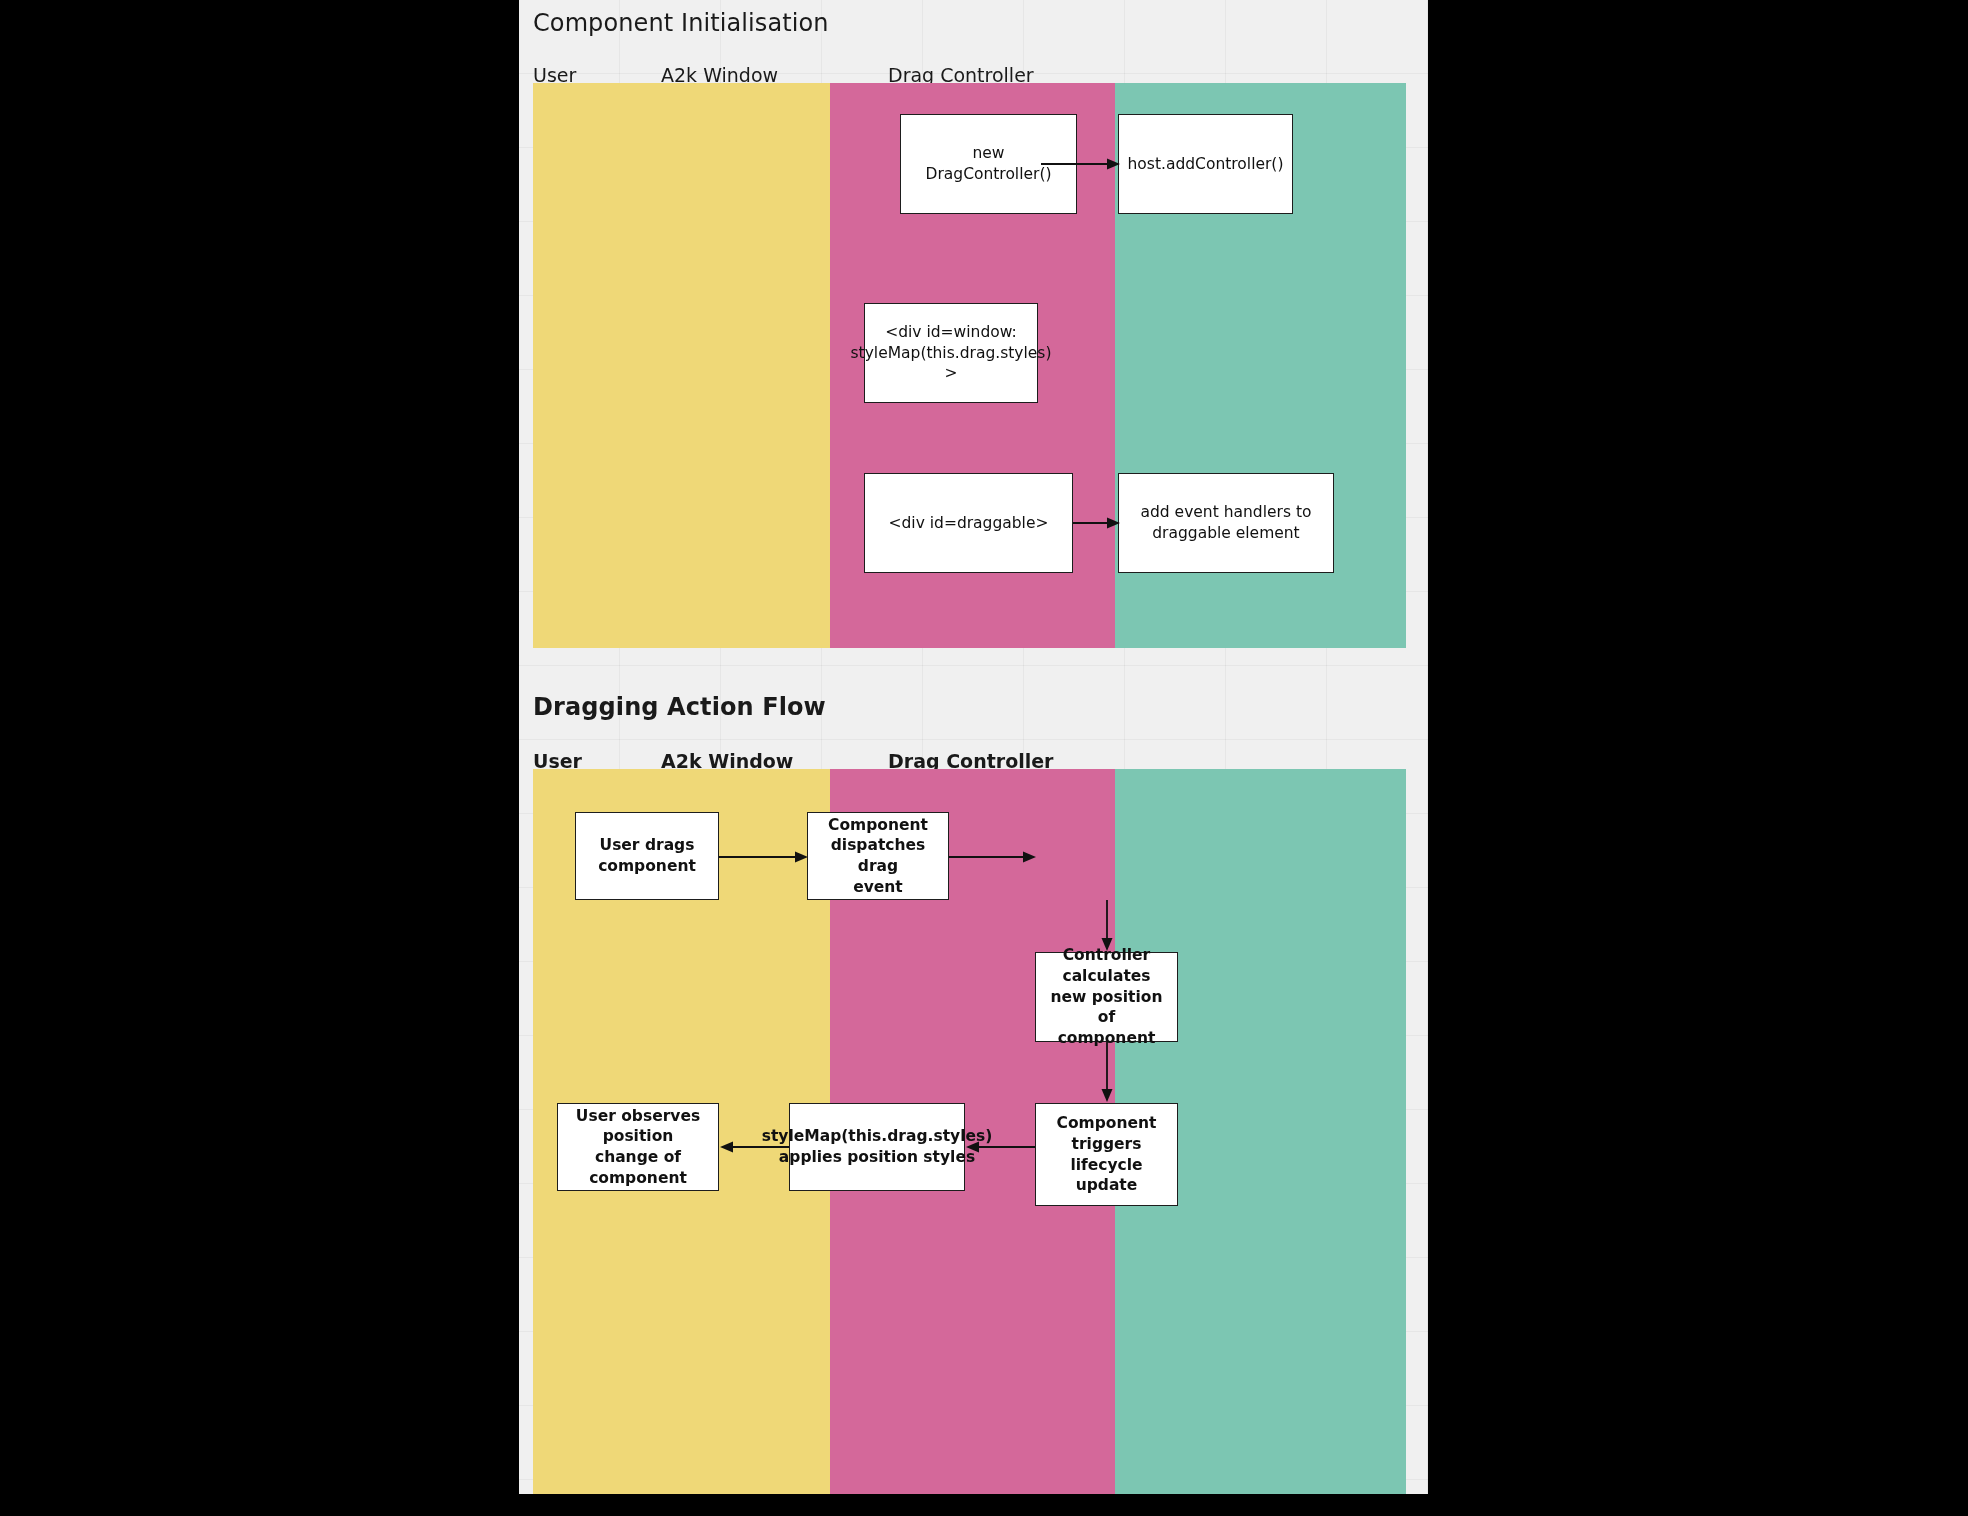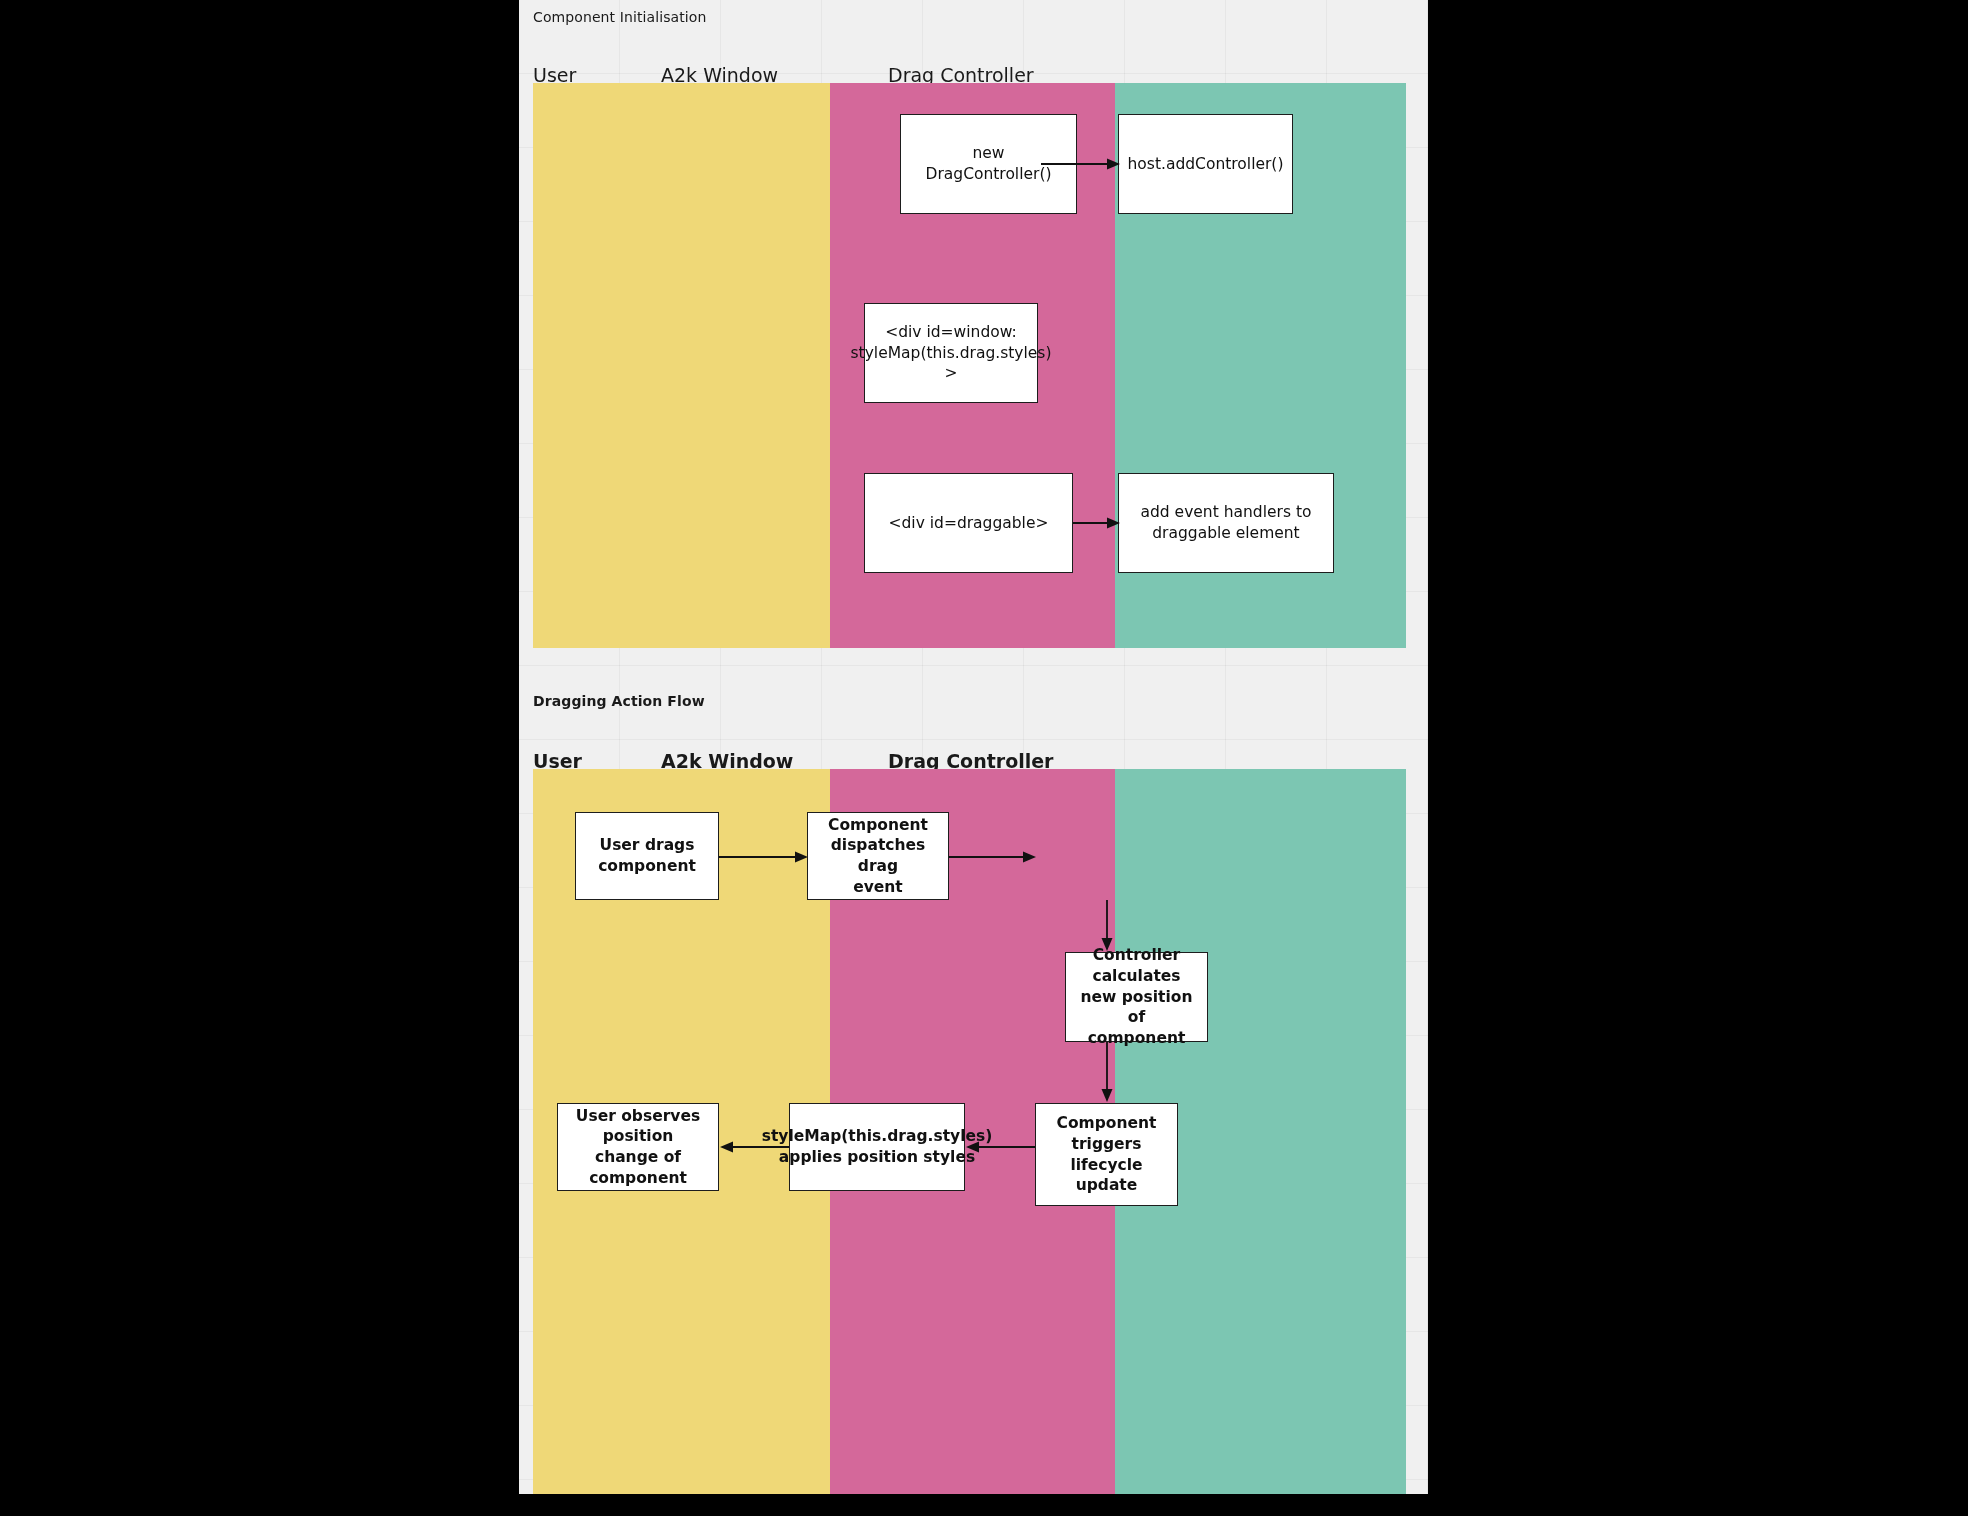--- a/index.html
+++ b/index.html
@@ -27,21 +27,21 @@
     background-size: 101px 74px;
     background-position: -1px -1px;
     overflow: hidden;
   }
 
   .diagram { position: absolute; left: 0; width: 909px; }
 
   .diagram-title {
     position: absolute;
     left: 14px;
-    font-size: 14px;
+    font-size: 24px;
     color: #1a1a1a;
     white-space: nowrap;
     letter-spacing: 0.1px;
   }
 
   .lane-label {
     position: absolute;
     font-size: 19px;
     color: #1a1a1a;
     white-space: nowrap;
@@ -141,21 +141,21 @@
       <line x1="0" y1="7" x2="74" y2="7"></line>
       <polygon points="74,1.5 87,7 74,12.5"></polygon>
     </svg>
 
 
     <svg class="arrow" style="left:581px; top:214px; width:14px; height:52px;" viewBox="0 0 14 52">
       <line x1="7" y1="0" x2="7" y2="38"></line>
       <polygon points="1.5,38 12.5,38 7,51"></polygon>
     </svg>
 
-    <div class="node" style="left:516px; top:266px; width:143px; height:90px;margin-left:30px;">Controller calculates
+    <div class="node" style="left:516px; top:266px; width:143px; height:90px;">Controller calculates
 new position of
 component</div>
 
     <svg class="arrow" style="left:581px; top:356px; width:14px; height:61px;" viewBox="0 0 14 61">
       <line x1="7" y1="0" x2="7" y2="47"></line>
       <polygon points="1.5,47 12.5,47 7,60"></polygon>
     </svg>
 
     <div class="node" style="left:516px; top:417px; width:143px; height:103px;">Component triggers
 lifecycle update</div>

